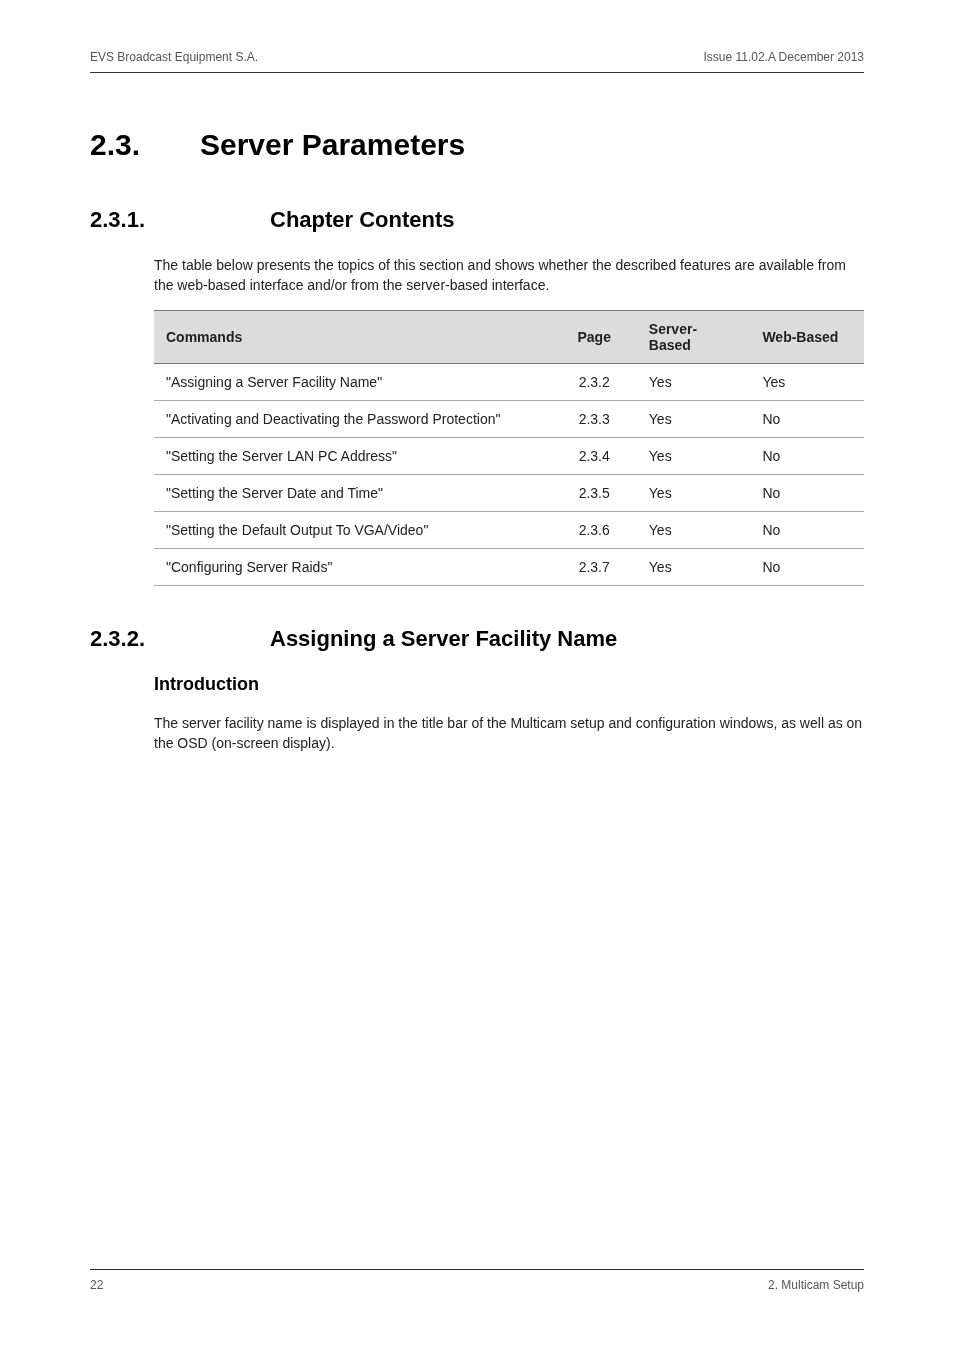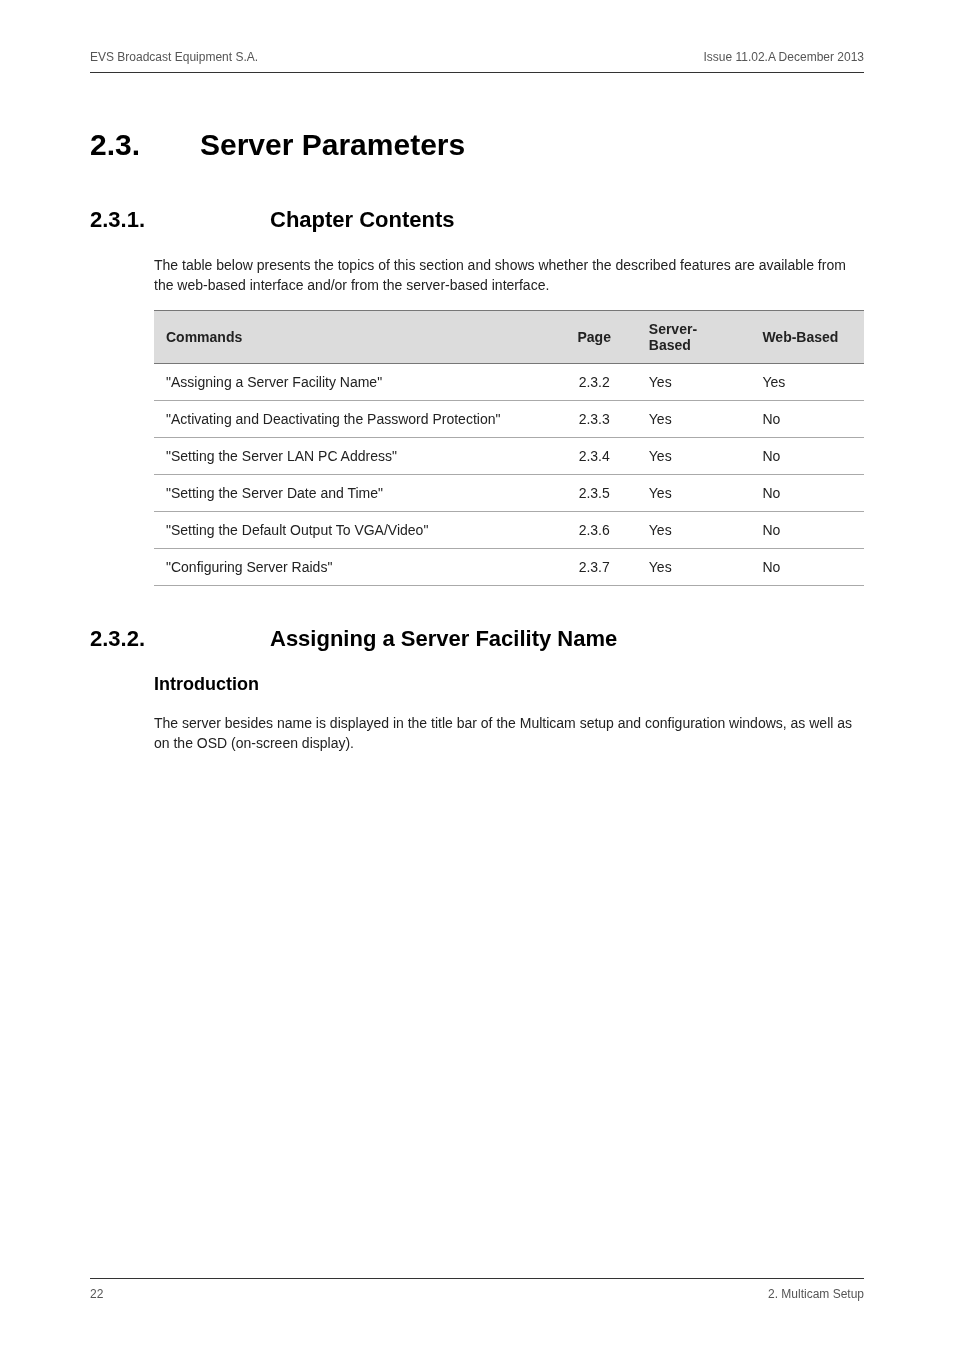--- a/index.html
+++ b/index.html
@@ -31,21 +31,21 @@
     .para { font-size: 14px; color: #222222; line-height: 1.45; margin-bottom: 14px; }
     .table { width: 100%; border-collapse: collapse; margin-bottom: 40px; }
     .table th, .table td { text-align: left; padding: 10px 12px; font-size: 14px; color: #222222; }
     .table th { background: #dcdcdc; font-weight: bold; border-top: 1px solid #777; border-bottom: 1px solid #777; }
     .table td { border-bottom: 1px solid #aaaaaa; }
     .table th:first-child, .table td:first-child { width: 56%; }
     .table th:nth-child(2), .table td:nth-child(2) { width: 12%; text-align: center; }
     .table th:nth-child(3), .table td:nth-child(3) { width: 16%; }
     .table th:nth-child(4), .table td:nth-child(4) { width: 16%; }
     .h3 { font-size: 18px; font-weight: bold; margin-bottom: 18px; margin-top: 8px; }
-    .footer { position: absolute; bottom: 49px; left: 90px; right: 90px; display: flex; justify-content: space-between; font-size: 12px; color: #555555; border-top: 1px solid #333333; padding-top: 8px; }
+    .footer { position: absolute; bottom: 58px; left: 90px; right: 90px; display: flex; justify-content: space-between; font-size: 12px; color: #555555; border-top: 1px solid #333333; padding-top: 8px; }
   </style>
 </head>
 <body>
 
 <div class="header">
   <span>EVS Broadcast Equipment S.A.</span>
   <span>Issue 11.02.A  December 2013</span>
 </div>
 
 <div class="h1-row">
@@ -111,19 +111,19 @@
   </table>
 </div>
 
 <div class="h2-row">
   <span class="h2-num">2.3.2.</span>
   <span class="h2-text">Assigning a Server Facility Name</span>
 </div>
 
 <div class="content">
   <h3 class="h3">Introduction</h3>
-  <p class="para">The server besides name is displayed in the title bar of the Multicam setup and configuration windows, as well as on the OSD (on-screen display).</p>
+  <p class="para">The server facility name is displayed in the title bar of the Multicam setup and configuration windows, as well as on the OSD (on-screen display).</p>
 </div>
 
 <div class="footer">
   <span>22</span>
   <span>2. Multicam Setup</span>
 </div>
 
 </body></html>

